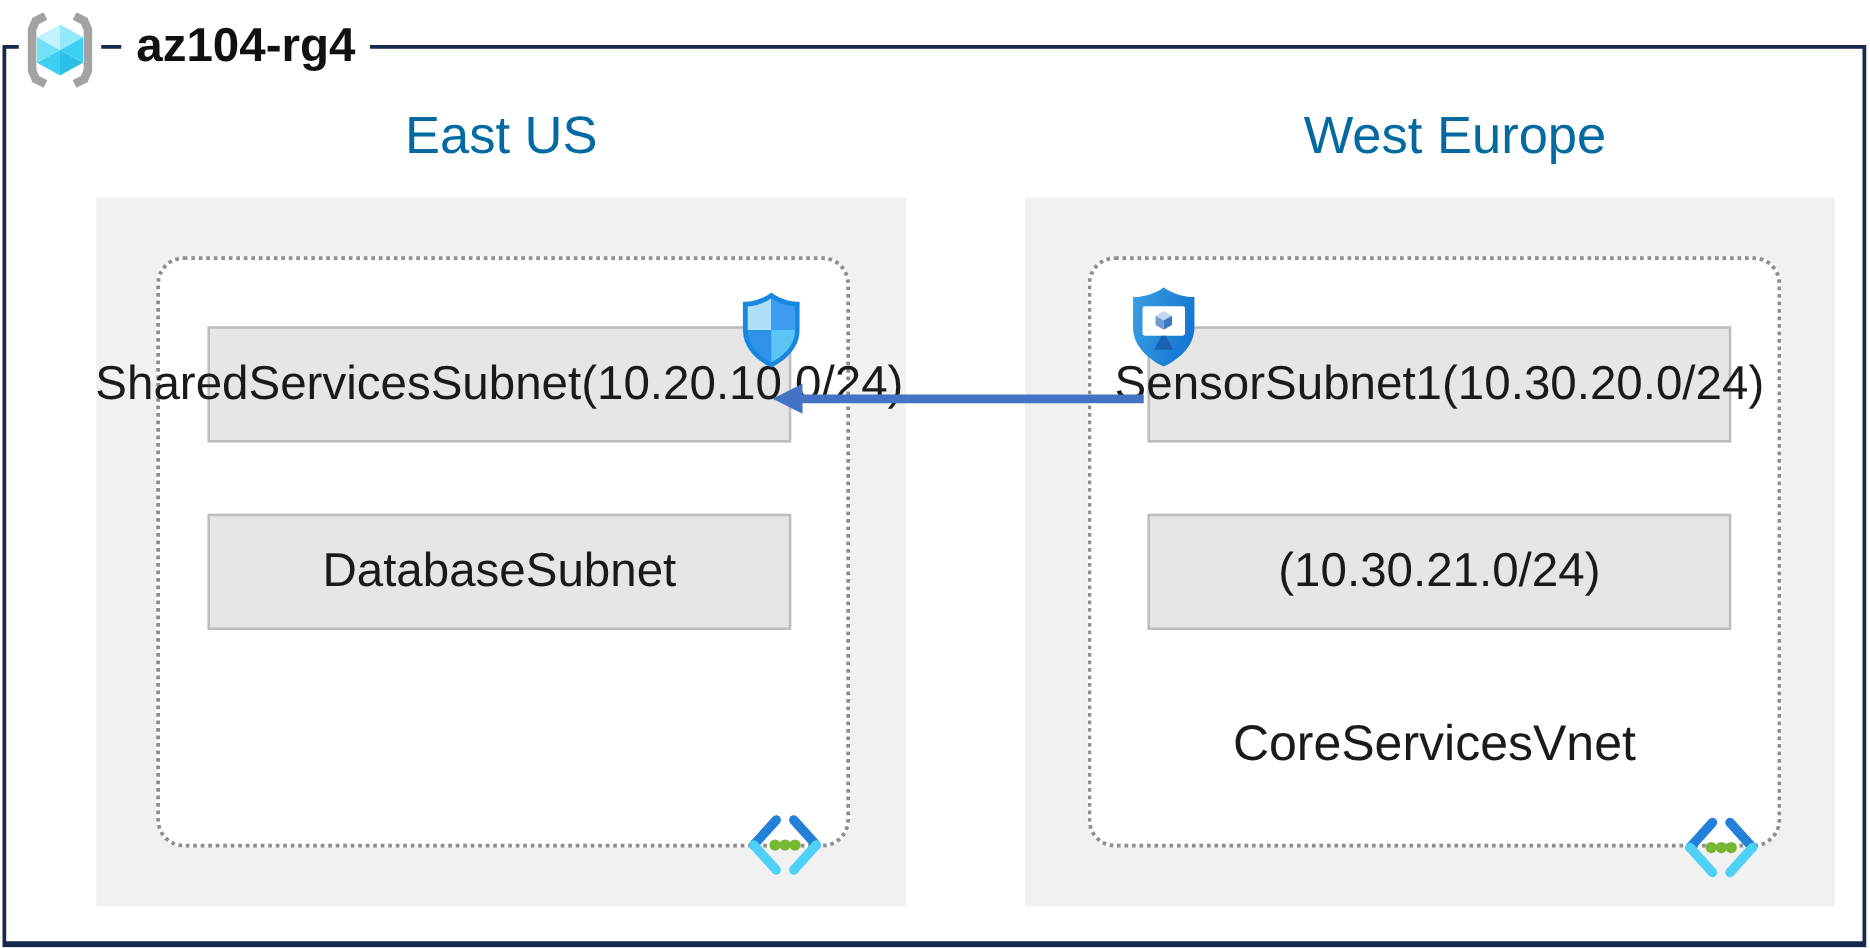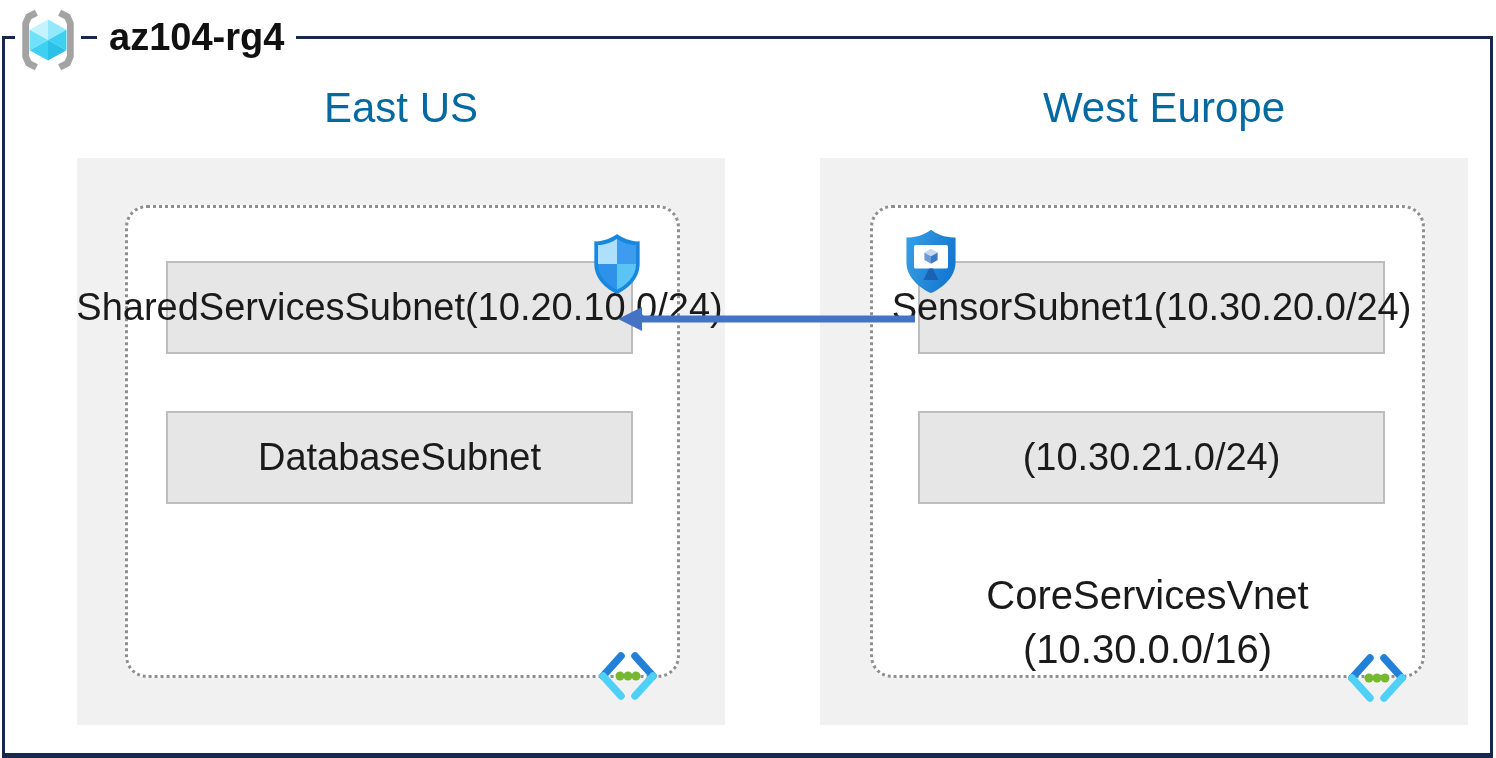--- a/index.html
+++ b/index.html
@@ -115,21 +115,20 @@
     <div class="vnet-box">
       <div class="subnet row1">
         <span>SensorSubnet1</span>
         <span>(10.30.20.0/24)</span>
       </div>
       <div class="subnet row2">
         <span>(10.30.21.0/24)</span>
       </div>
       <div class="vnet-label">
         <span>CoreServicesVnet</span>
-        <span>(10.30.0.0/16)</span>
       </div>
 
       <svg class="badge-icon asg-badge" viewBox="0 0 68 72">
         <defs>
           <linearGradient id="asgg" x1="0" y1="0" x2="1" y2="0.35">
             <stop offset="0" stop-color="#3AA0E4"></stop>
             <stop offset="1" stop-color="#1578D2"></stop>
           </linearGradient>
         </defs>
         <path d="M34,3 C28,8 16,12 8,11 L8,37 C8,54 23,65 34,70 C45,65 60,54 60,37 L60,11 C52,12 40,8 34,3 Z" fill="url(#asgg)"></path>

